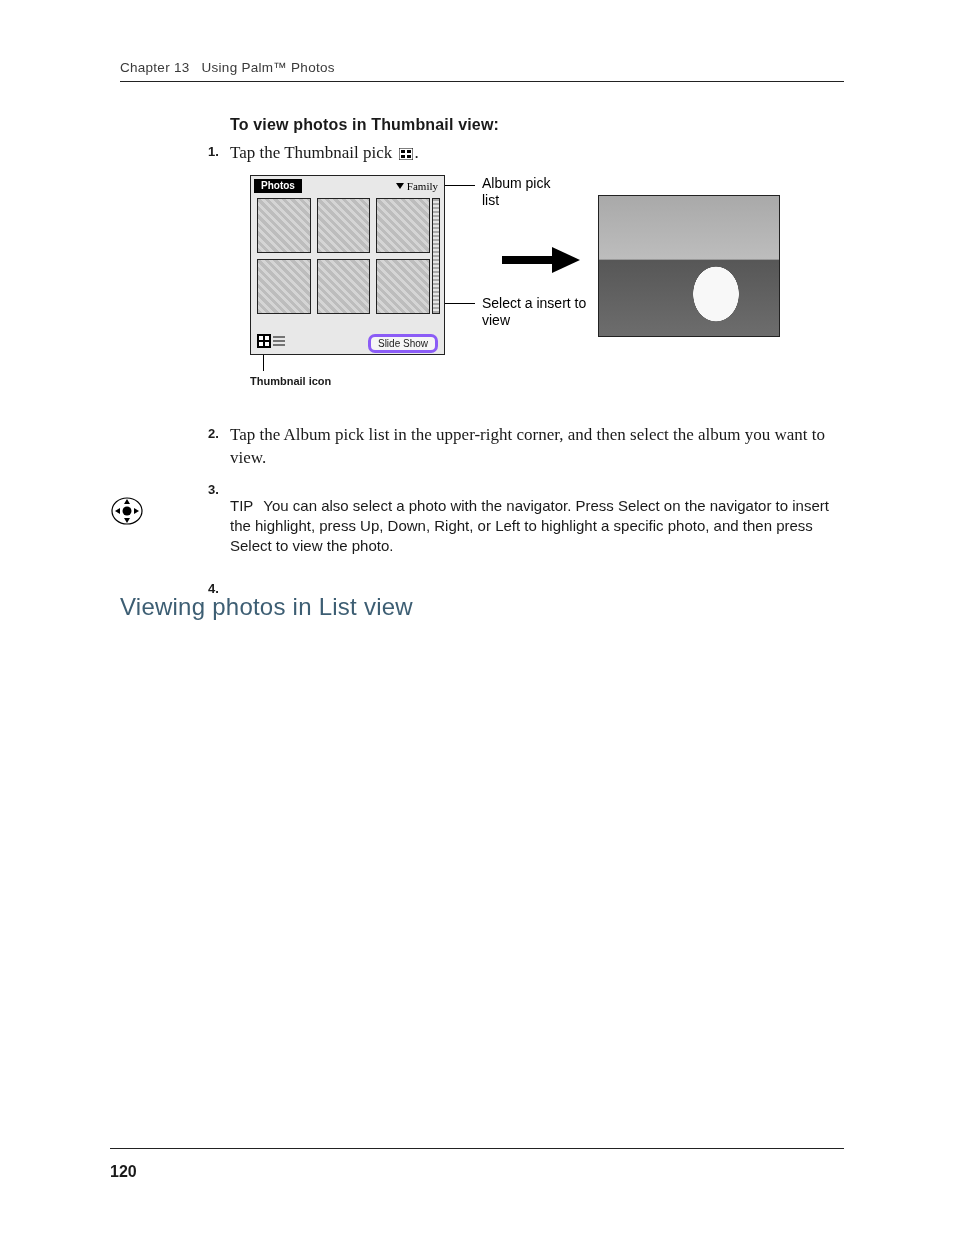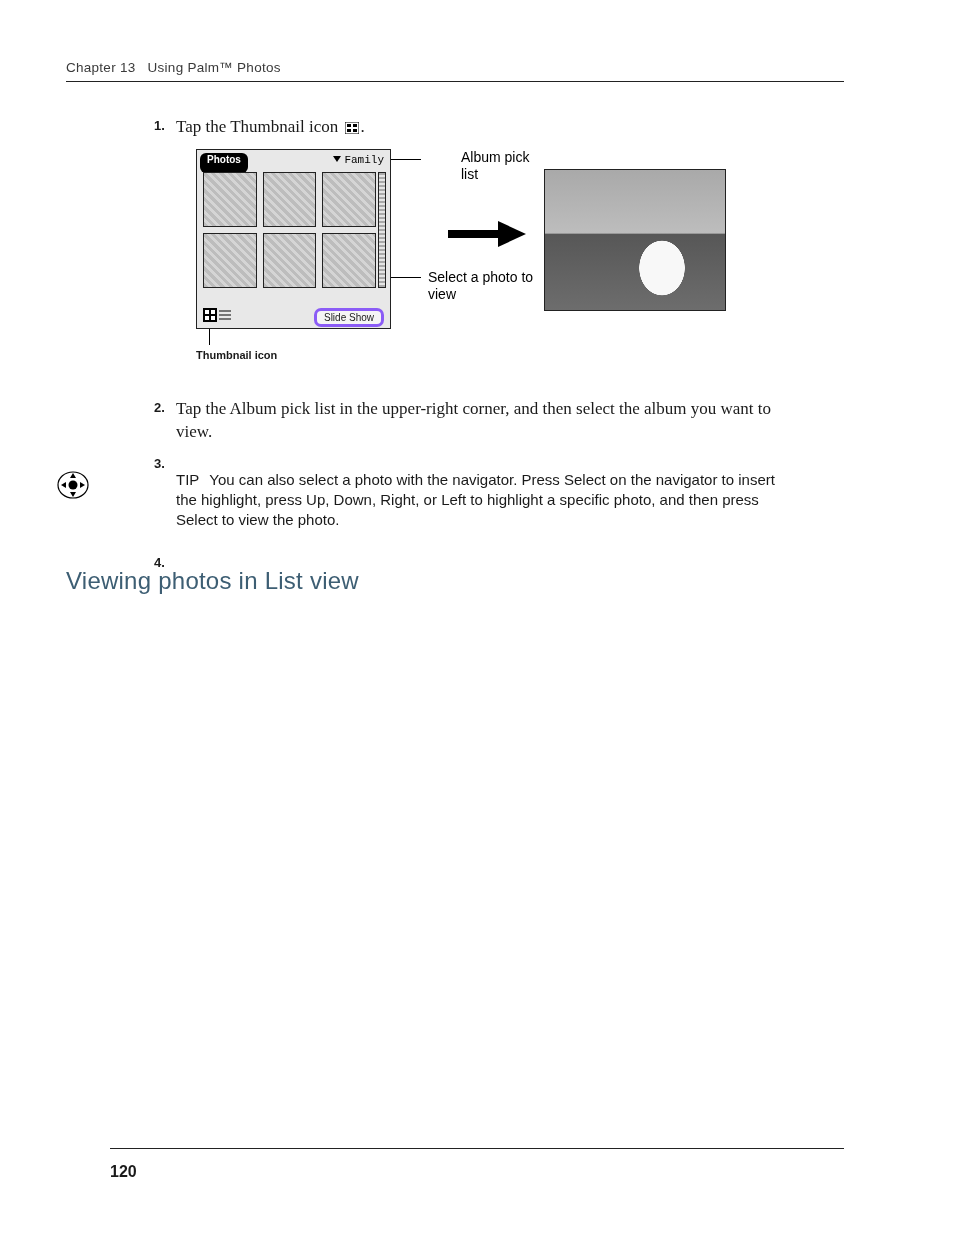--- a/index.html
+++ b/index.html
@@ -7,21 +7,21 @@
     padding: 0;
     background: #fff;
     font-family: Georgia, "Times New Roman", serif;
     color: #1a1a1a;
   }
   .page {
     width: 954px;
     height: 1235px;
     position: relative;
     box-sizing: border-box;
-    padding: 60px 110px 40px 66px;
+    padding: 60px 110px 40px 120px;
   }
   .running-head {
     font-family: "Helvetica Neue", Arial, sans-serif;
     font-size: 13.5px;
     color: #3a3a3a;
     letter-spacing: .02em;
     padding-bottom: 6px;
   }
   .head-rule {
     border: 0;
@@ -76,35 +76,34 @@
     top: 0;
     width: 195px;
     height: 180px;
     border: 1px solid #222;
     background: #e8e8e8;
     box-sizing: border-box;
   }
   .palm-titlebar {
     position: absolute;
     left: 3px; top: 3px;
-    width: 48px; height: 20px;
+    width: 48px; height: 14px;
     background: #000;
     color: #fff;
     font-family: Arial, sans-serif;
     font-size: 10px;
     font-weight: 700;
     line-height: 14px;
     text-align: center;
-    border-radius: 6px;
   }
   .palm-picklist {
     position: absolute;
     right: 6px; top: 3px;
     height: 14px;
-    font-family: Liberation Mono, monospace;
+    font-family: Liberation Serif, serif;
     font-size: 11px;
     line-height: 14px;
     color: #000;
     text-align: right;
   }
   .palm-picklist .tri {
     display: inline-block;
     width: 0; height: 0;
     border-left: 4px solid transparent;
     border-right: 4px solid transparent;
@@ -250,24 +249,25 @@
 <div class="page">
 
   <div class="running-head">
     <span>Chapter 13</span>&nbsp;&nbsp;
     <span>Using Palm™ Photos</span>
   </div>
   <hr class="head-rule">
 
   <div class="content-col">
 
+    <div class="subhead">To view photos in Thumbnail view:</div>
 
     <div class="step">
       <span class="num">1.</span>
-      <span class="body">Tap the Thumbnail icon </span>
+      <span class="body">Tap the Thumbnail pick </span>
       <span class="thumb-icon">
         <svg width="14" height="12" viewBox="0 0 14 12">
           <rect x="0" y="0" width="14" height="12" fill="none" stroke="#000"></rect>
           <rect x="2" y="2" width="4" height="3" fill="#000"></rect>
           <rect x="8" y="2" width="4" height="3" fill="#000"></rect>
           <rect x="2" y="7" width="4" height="3" fill="#000"></rect>
           <rect x="8" y="7" width="4" height="3" fill="#000"></rect>
         </svg>
       </span><span>.</span>
     </div>
@@ -302,33 +302,33 @@
                   <line x1="16" y1="11" x2="28" y2="11"></line>
               </g>
             </svg>
           </div>
           <div class="palm-slideshow">Slide Show</div>
         </div>
       </div>
 
       <div class="line" style="left:195px; top:10px; width:30px; height:1px;"></div>
       <div class="callout" style="left:232px; top:0;">
-        <div style="width:70px;margin-left:33px;">Album pick list</div>
+        <div style="width:70px;">Album pick list</div>
       </div>
 
       <div class="big-arrow">
         <svg width="80" height="30" viewBox="0 0 80 30">
           <rect x="0" y="11" width="50" height="8" fill="#000"></rect>
           <polygon points="50,2 78,15 50,28" fill="#000"></polygon>
         </svg>
       </div>
 
       <div class="line" style="left:195px; top:128px; width:30px; height:1px;"></div>
       <div class="callout" style="left:232px; top:120px; width:110px;">
-        <div>Select a photo to view</div>
+        <div>Select a insert to view</div>
       </div>
 
       <div class="result-photo"></div>
 
       <div class="line" style="left:13px; top:180px; width:1px; height:16px;"></div>
       <div class="thumb-caption">Thumbnail icon</div>
     </div>
 
     <div class="step" style="margin-top:24px;">
       <span class="num">2.</span>

